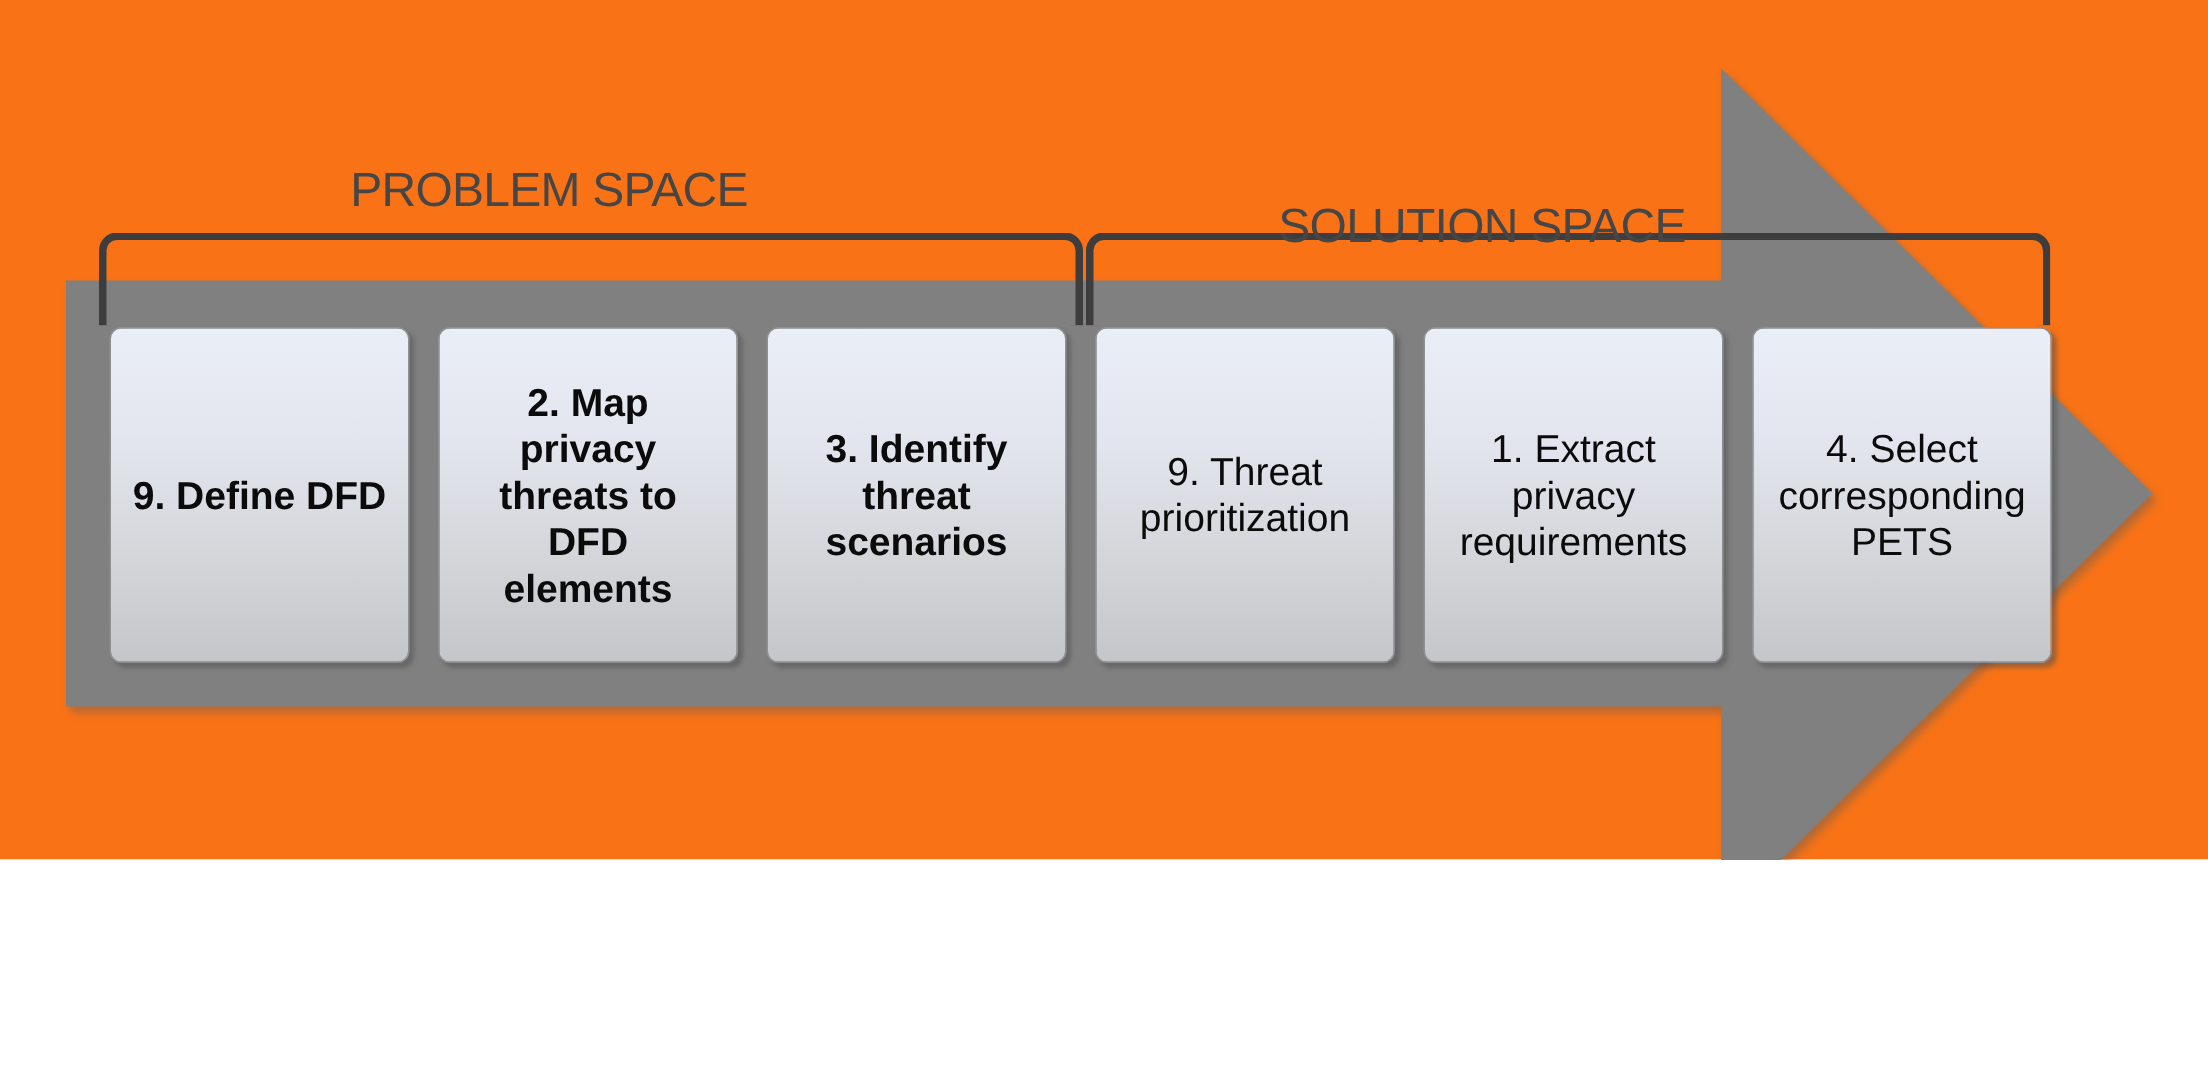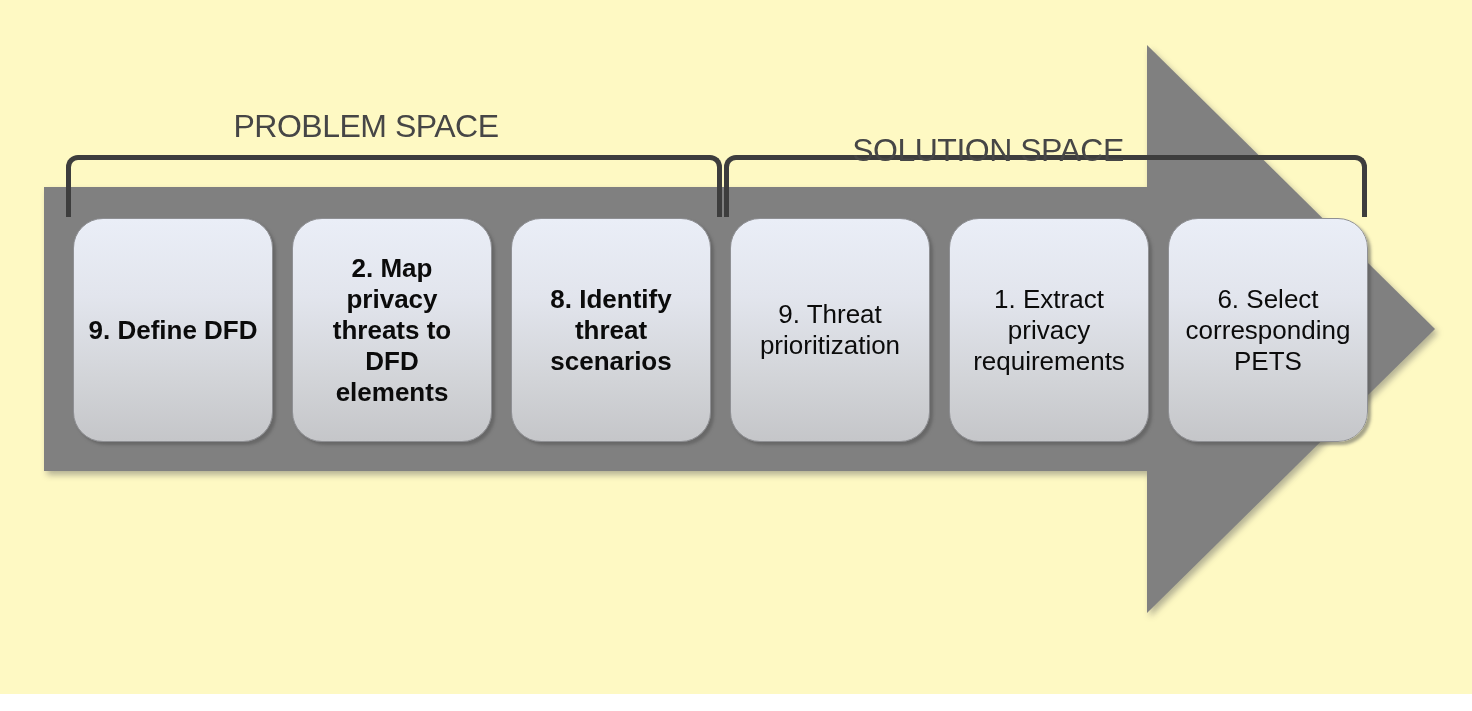--- a/index.html
+++ b/index.html
@@ -4,22 +4,22 @@
 <style>
   html, body {
     margin: 0;
     padding: 0;
     background: #ffffff;
     font-family: "Liberation Sans", sans-serif;
   }
   .canvas {
     position: relative;
     width: 1472px;
-    height: 694px;
-    background: #fef9c3;
+    height: 573px;
+    background: #f97316;
     overflow: hidden;
   }
 
   
   .arrow-group {
     position: absolute;
     left: 0; top: 0;
     filter: drop-shadow(3px 4px 3px rgba(90,90,90,0.45));
   }
   .arrow-body {
@@ -76,21 +76,21 @@
     top: 218px;
     width: 1295px;
     height: 224px;
     display: flex;
     gap: 19px;
   }
   .step {
     flex: 1 1 0;
     box-sizing: border-box;
     border: 1px solid #8f9094;
-    border-radius: 30px;
+    border-radius: 8px;
     background: linear-gradient(180deg, #eaeef7 0%, #e2e5ed 35%, #d2d4d8 72%, #c5c6c9 100%);
     box-shadow: 3px 3px 3px rgba(80,80,80,0.5);
     display: flex;
     align-items: center;
     justify-content: center;
     text-align: center;
     padding: 21px 10px;
   }
   .step-label {
     font-size: 26px;
@@ -121,33 +121,33 @@
       <span class="step-label">9. Define DFD</span>
     </div>
     <div class="step problem">
       <span class="step-label">2. Map
 privacy
 threats to
 DFD
 elements</span>
     </div>
     <div class="step problem">
-      <span class="step-label">8. Identify
+      <span class="step-label">3. Identify
 threat
 scenarios</span>
     </div>
     <div class="step solution">
       <span class="step-label">9. Threat
 prioritization</span>
     </div>
     <div class="step solution">
       <span class="step-label">1. Extract
 privacy
 requirements</span>
     </div>
     <div class="step solution">
-      <span class="step-label">6. Select
+      <span class="step-label">4. Select
 corresponding
 PETS</span>
     </div>
   </div>
 
 </div>
 
 </body></html>

